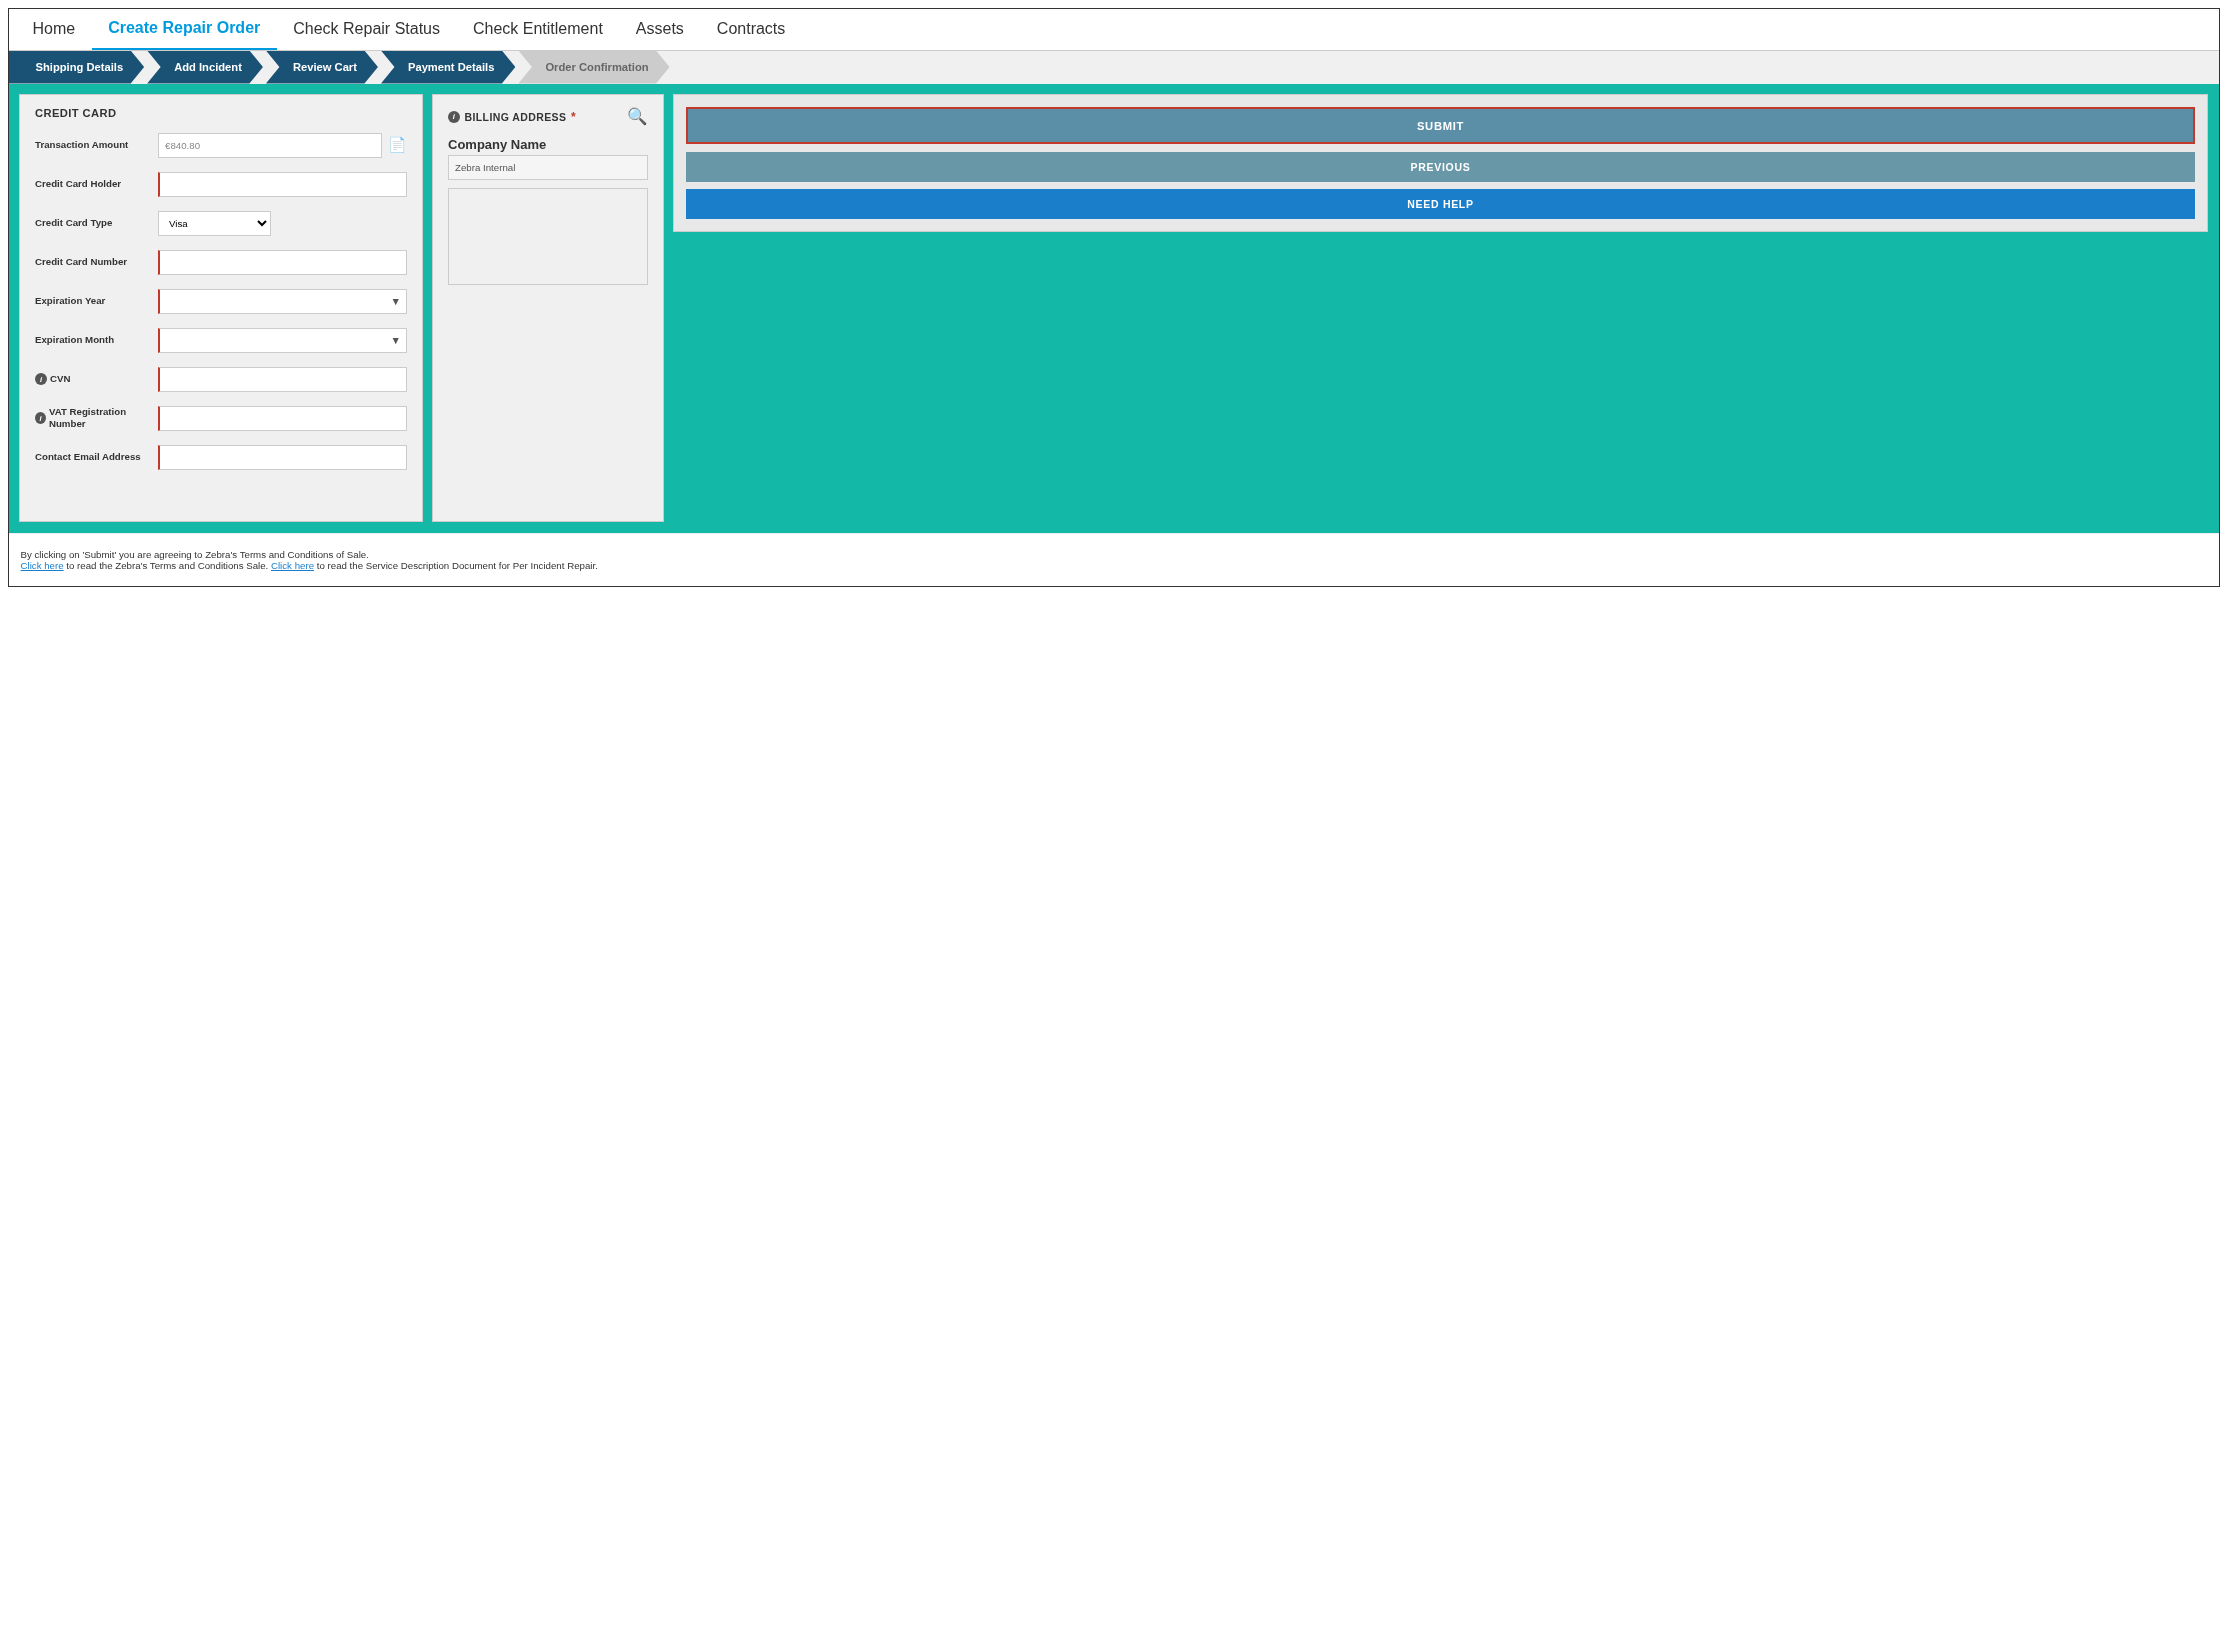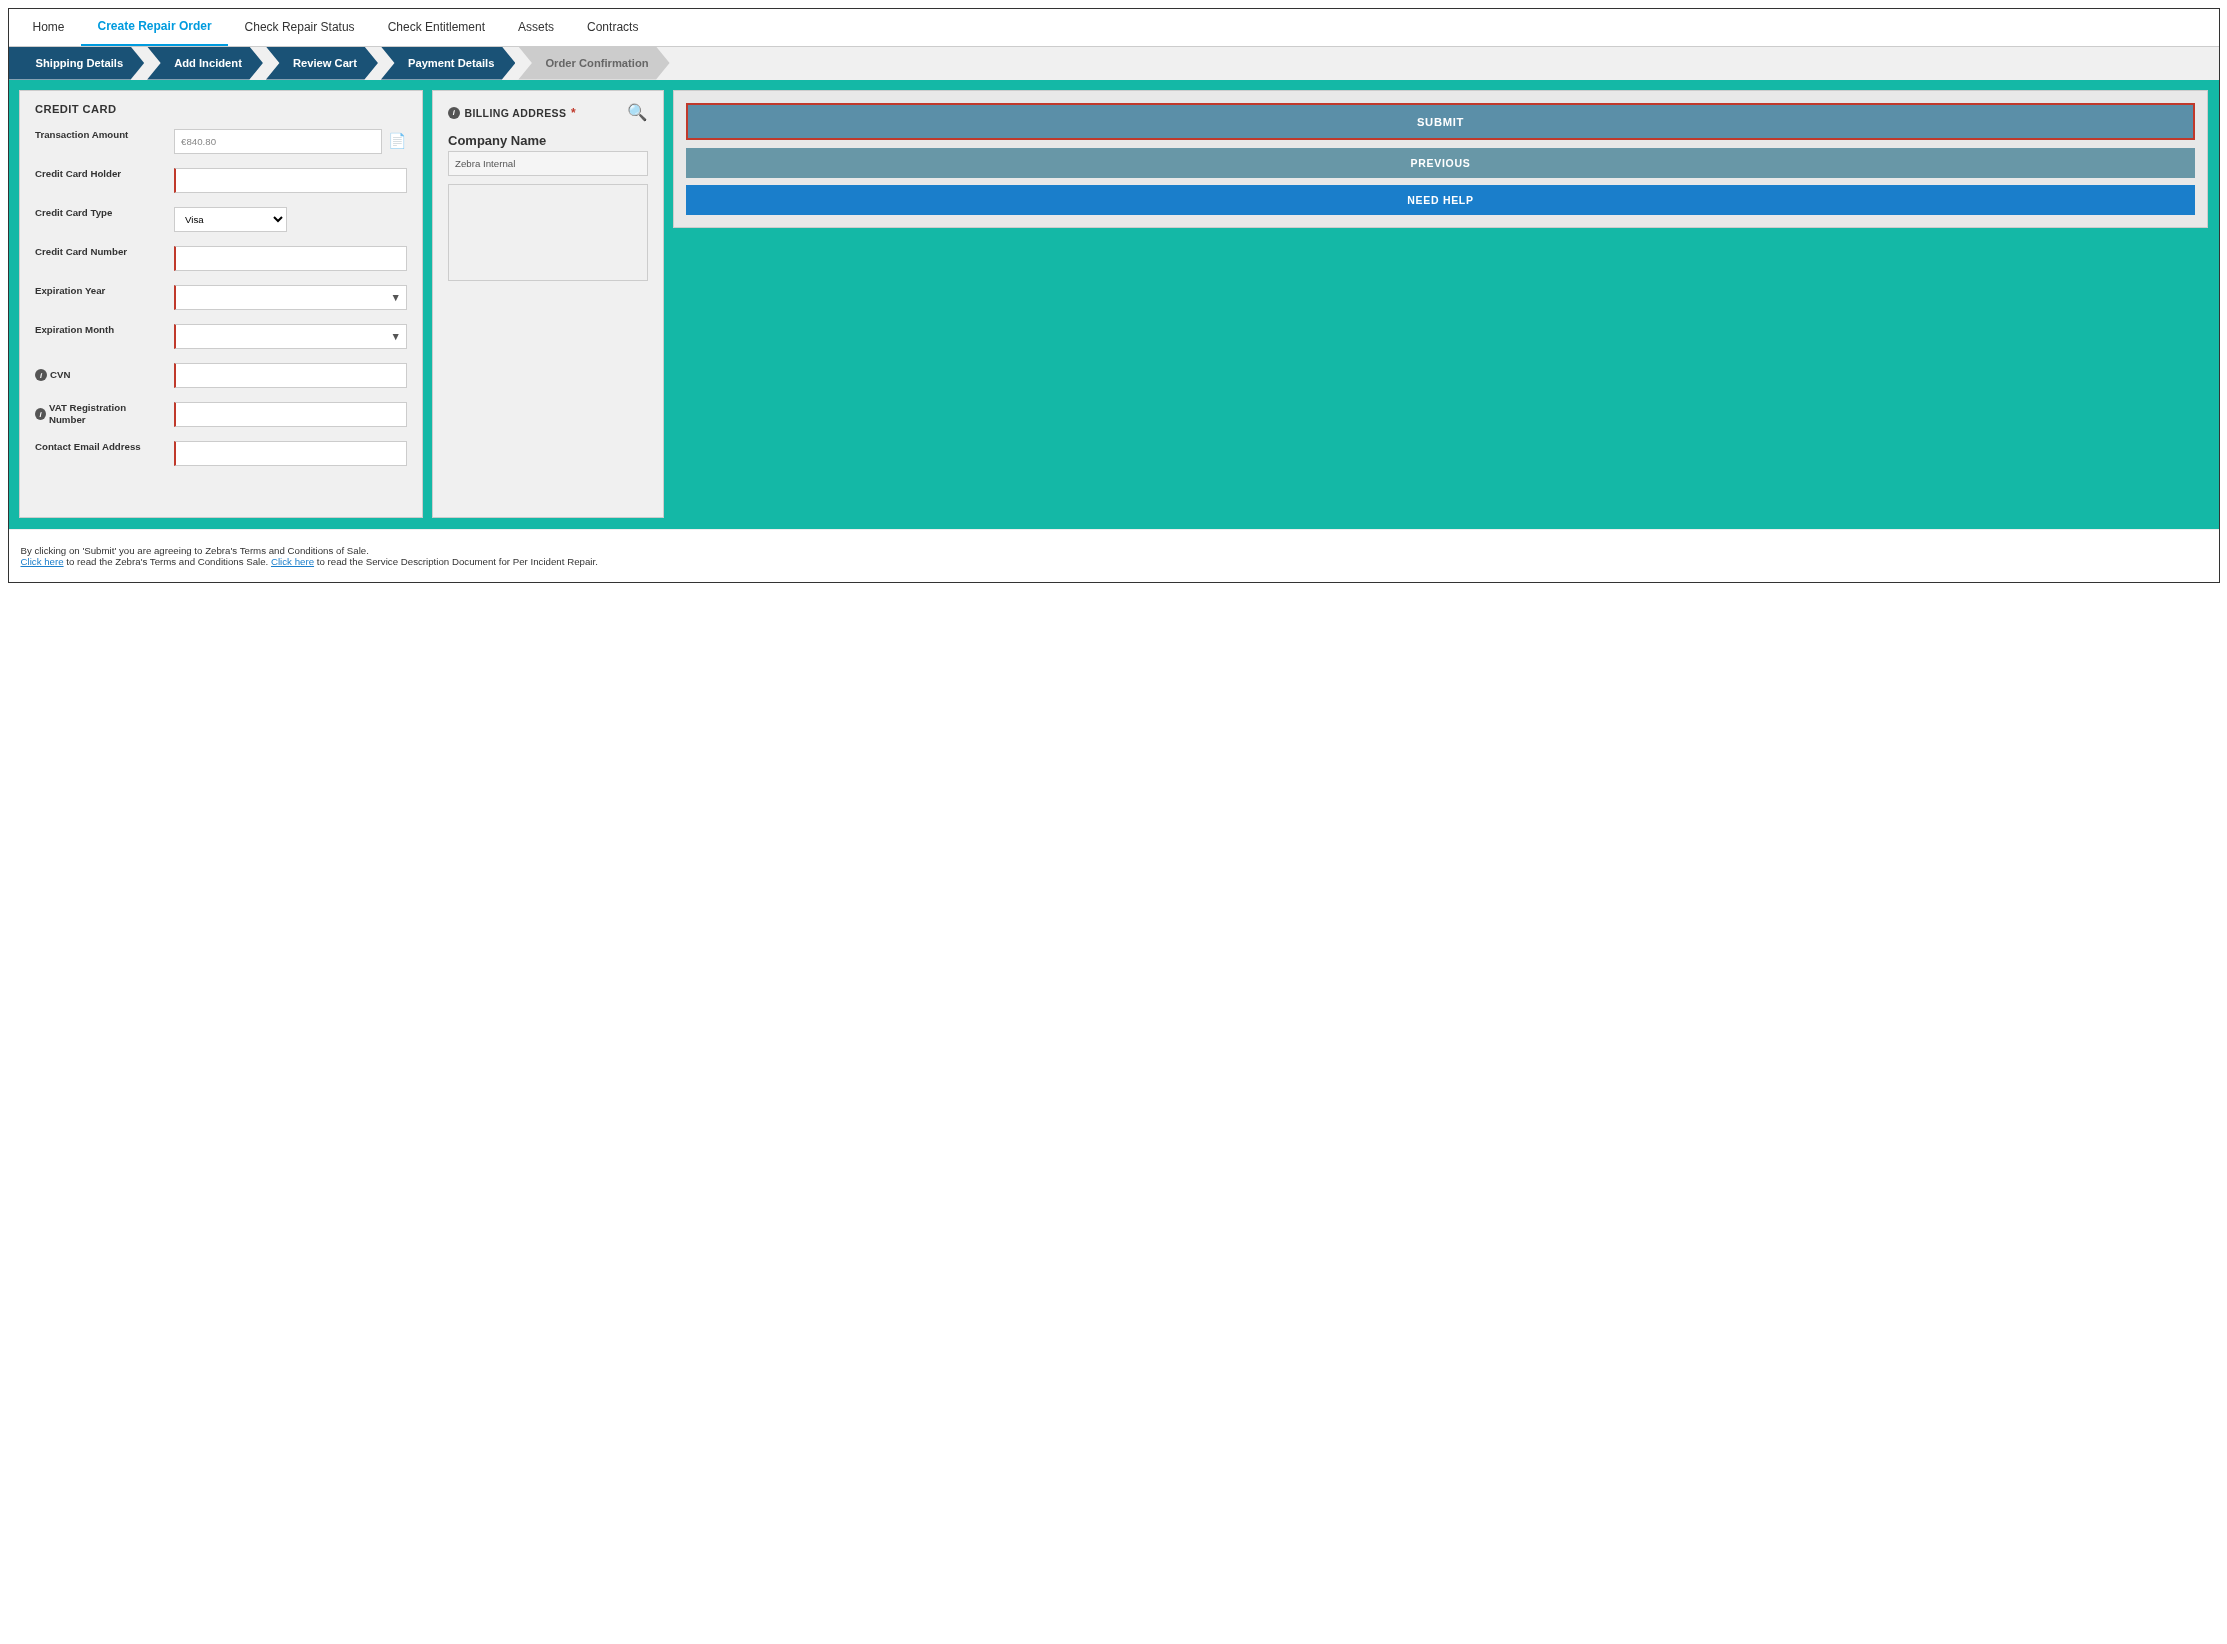--- a/index.html
+++ b/index.html
@@ -18,21 +18,21 @@
     .top-nav {
       display: flex;
       align-items: center;
       border-bottom: 1.5px solid #ccc;
       background: #fff;
       padding: 0 7.5px;
     }
     .nav-item {
       padding: 10.5px 16.5px;
       cursor: pointer;
-      font-size: 12px;
+      font-size: 16px;
       color: #333;
       white-space: nowrap;
     }
     .nav-item.active {
       color: #009bde;
       border-bottom: 2.2px solid #009bde;
       font-weight: bold;
     }
     
     .steps-bar {
@@ -80,22 +80,23 @@
     }
     .panel-title {
       font-weight: bold;
       font-size: 11.2px;
       margin-bottom: 13.5px;
       color: #333;
       letter-spacing: 0.4px;
     }
     .form-row {
       display: flex;
+      align-items: center;
       margin-bottom: 13.5px;
-      gap: 19px;
+      gap: 3px;
     }
     .form-label {
       font-weight: bold;
       font-size: 9.7px;
       color: #333;
       flex: 0 0 120px;
       line-height: 1.3;
     }
     .form-input {
       flex: 1;

